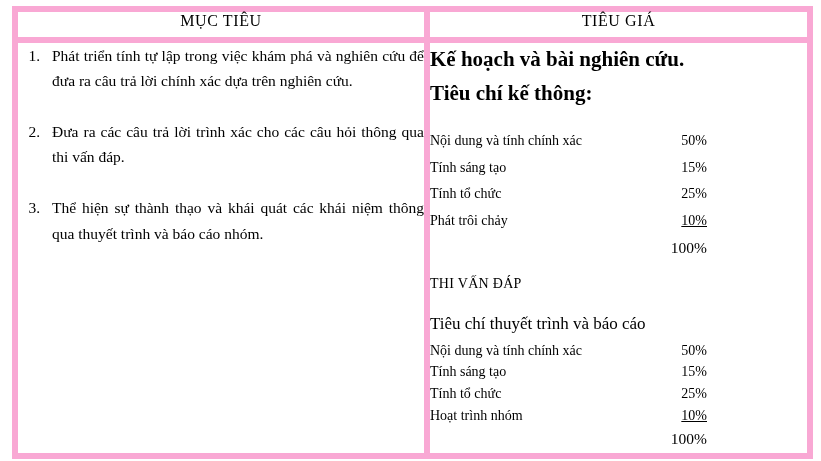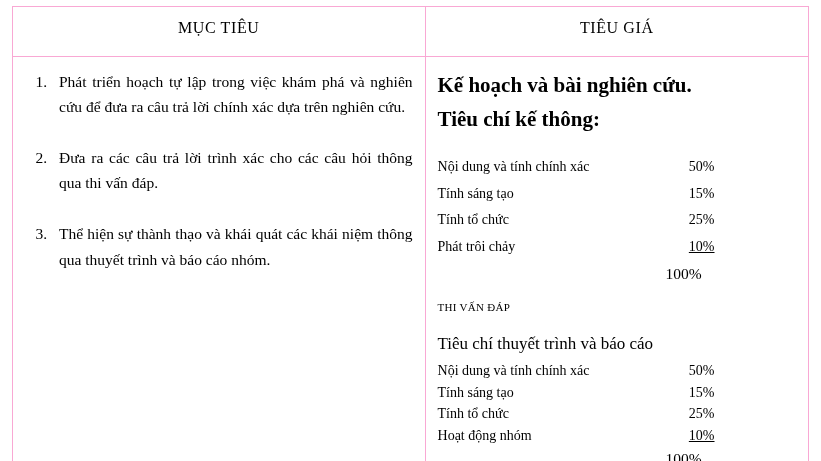--- a/index.html
+++ b/index.html
@@ -20,23 +20,23 @@
     height: 461px;
     box-sizing: border-box;
   }
   table.doc-table {
     border-collapse: collapse;
     table-layout: fixed;
     width: 797px;
     margin: 6px 12px 0 12px;
   }
   table.doc-table td, table.doc-table th {
-    border: 1px solid #f9a8d4;
+    border: 6px solid #f9a8d4;
     vertical-align: top;
-    padding: 12px;
+    padding: 0;
   }
   .head-cell {
     text-align: center;
     font-weight: normal;
     font-size: 16px;
     letter-spacing: 0.6px;
     padding: 4px 0 7px 0;
     height: 25px;
   }
   .col-left { width: 412px; }
@@ -106,24 +106,24 @@
   }
   .crit-row.underline-val .crit-val {
     text-decoration: underline;
   }
   .total-row {
     display: flex;
     font-size: 15.5px;
     line-height: 1.7;
   }
   .total-row .crit-label { flex: 0 0 215px; width: 215px; }
-  .total-row .crit-val { flex: 0 0 62px; width: 62px; text-align: center; }
+  .total-row .crit-val { flex: 0 0 62px; width: 62px; text-align: right; }
 
   .section-heading {
-    font-size: 11px;
+    font-size: 14px;
     line-height: 1.9;
     letter-spacing: 0.3px;
   }
   .sub-heading {
     font-size: 17px;
     line-height: 1.9;
   }
   .crit-list.tight .crit-row { line-height: 1.55; }
   .crit-list.tight .total-row { line-height: 1.55; }
 </style>
@@ -141,21 +141,21 @@
         <th class="head-cell">MỤC TIÊU</th>
         <th class="head-cell">TIÊU GIÁ</th>
       </tr>
     </thead>
     <tbody>
       <tr>
         <td class="body-left">
           <ol class="goals">
             <li>
               <span class="num">1.</span>
-              <span class="goal-text">Phát triển hoạch tự lập trong việc khám phá và nghiên cứu để đưa ra câu trả lời chính xác dựa trên nghiên cứu.</span>
+              <span class="goal-text">Phát triển tính tự lập trong việc khám phá và nghiên cứu để đưa ra câu trả lời chính xác dựa trên nghiên cứu.</span>
             </li>
             <li>
               <span class="num">2.</span>
               <span class="goal-text">Đưa ra các câu trả lời trình xác cho các câu hỏi thông qua thi vấn đáp.</span>
             </li>
             <li>
               <span class="num">3.</span>
               <span class="goal-text">Thể hiện sự thành thạo và khái quát các khái niệm thông qua thuyết trình và báo cáo nhóm.</span>
             </li>
           </ol>
@@ -204,21 +204,21 @@
             </div>
             <div class="crit-row">
               <span class="crit-label">Tính sáng tạo</span>
               <span class="crit-val">15%</span>
             </div>
             <div class="crit-row">
               <span class="crit-label">Tính tổ chức</span>
               <span class="crit-val">25%</span>
             </div>
             <div class="crit-row underline-val">
-              <span class="crit-label">Hoạt động nhóm</span>
+              <span class="crit-label">Hoạt trình nhóm</span>
               <span class="crit-val">10%</span>
             </div>
             <div class="total-row">
               <span class="crit-label"></span>
               <span class="crit-val">100%</span>
             </div>
           </div>
         </td>
       </tr>
     </tbody>

